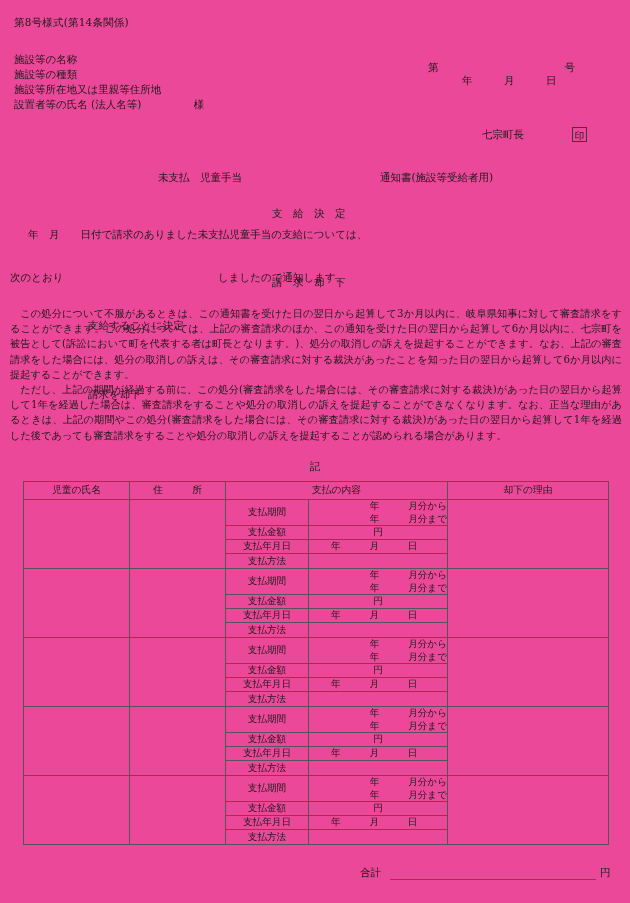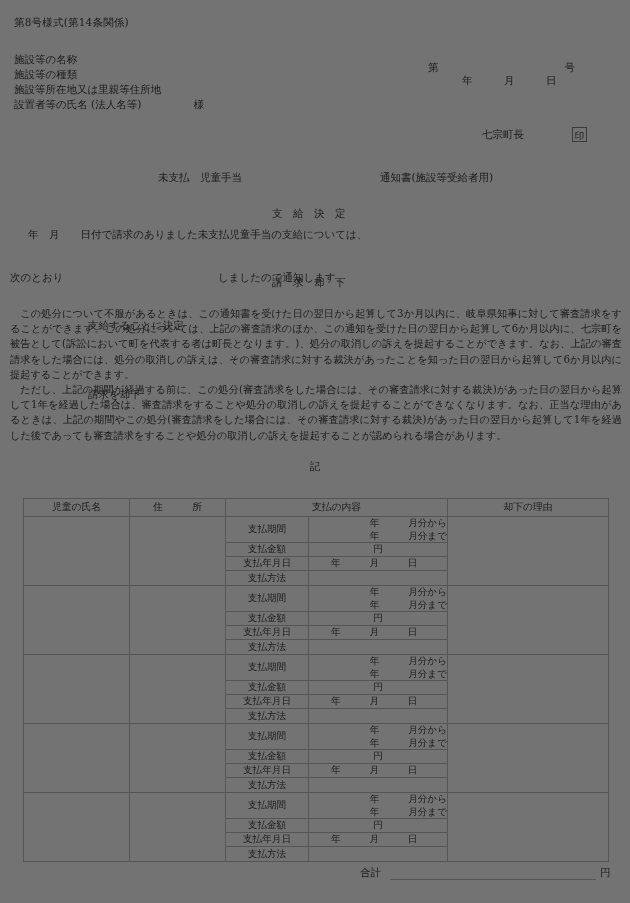--- a/index.html
+++ b/index.html
@@ -9,21 +9,21 @@
     background: #ffffff;
   }
   body {
     font-family: "DejaVu Serif", "Liberation Serif", serif;
     color: #1a1a1a;
   }
   #page {
     position: relative;
     width: 630px;
     height: 903px;
-    background: #737373;
+    background: #ec4899;
     overflow: hidden;
     box-sizing: border-box;
   }
   .abs { position: absolute; }
 
   
   .form-no {
     left: 14px; top: 16px;
     font-size: 10.5px;
     letter-spacing: .2px;
@@ -123,21 +123,21 @@
 
   
   .ki {
     left: 0; top: 460px; width: 630px;
     text-align: center;
     font-size: 10.5px;
   }
 
   
   #payment-table {
-    left: 23px; top: 498px;
+    left: 23px; top: 481px;
     width: 585px;
     border-collapse: collapse;
     table-layout: fixed;
     font-size: 9.6px;
   }
   #payment-table td, #payment-table th {
     border: 1px solid #555;
     padding: 0;
     font-weight: normal;
     text-align: center;

